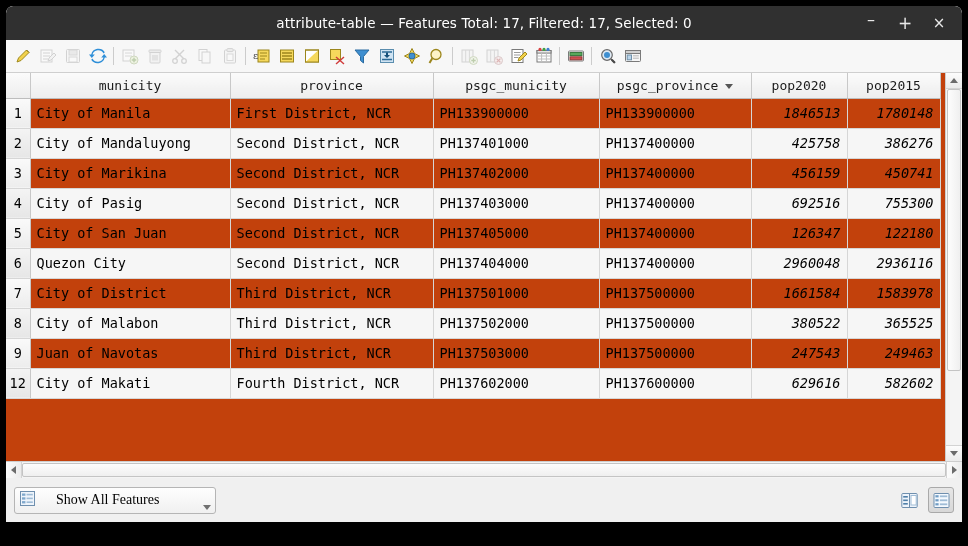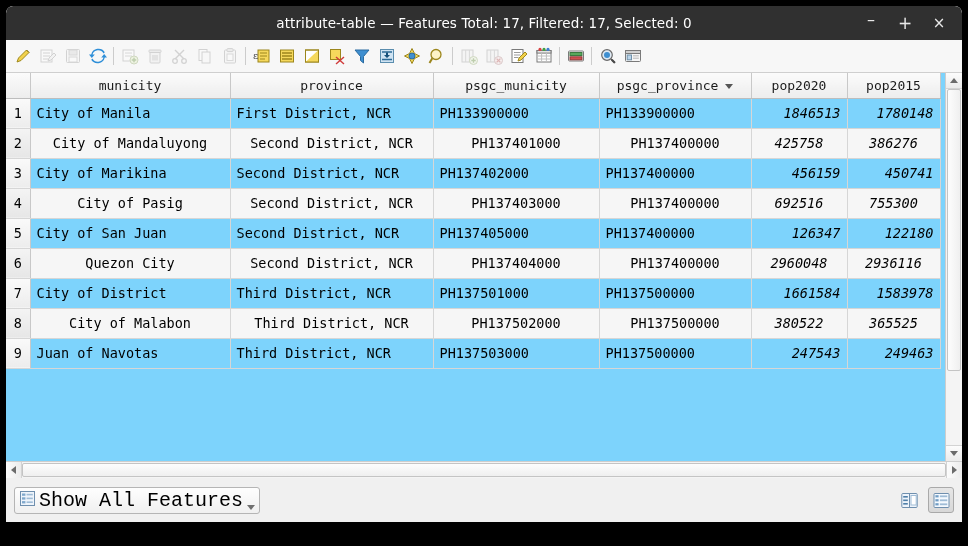--- a/index.html
+++ b/index.html
@@ -116,21 +116,21 @@
   }
   .table-scrollrow {
     flex: 1 1 auto;
     display: flex;
     min-height: 0;
   }
   .table-wrap {
     flex: 1 1 auto;
     overflow: hidden;
     position: relative;
-    background: #7dd3fc;
+    background: #c2410c;
   }
   table.attr {
     border-collapse: collapse;
     table-layout: fixed;
     width: 934px;
     font-family: "DejaVu Sans Mono", monospace;
     font-size: 13px;
   }
   table.attr th {
     height: 25px;
@@ -174,21 +174,21 @@
   }
   table.attr td.idx {
     background: linear-gradient(to bottom, #fafafa 0%, #ececec 100%);
     text-align: center;
     padding: 0 1px;
     font-size: 13.5px;
     color: #000000;
     border-right: 1px solid #c8c8c8;
     cursor: pointer;
   }
-  tr.alt td { background: #f6f6f6; text-align: center; }
+  tr.alt td { background: #f6f6f6; }
   tr.alt td.idx { background: linear-gradient(to bottom, #f4f4f4 0%, #e6e6e6 100%); }
   td.num { text-align: right; padding-right: 9px; font-style: italic; }
 
   
   col.c-idx  { width: 24px; }
   col.c-mun  { width: 200px; }
   col.c-prov { width: 203px; }
   col.c-pm   { width: 166px; }
   col.c-pp   { width: 152px; }
   col.c-p20  { width: 96px; }
@@ -286,24 +286,25 @@
     border: 1px solid #b5b5b5;
     border-radius: 3px;
     display: flex;
     align-items: center;
     padding: 0 4px 0 5px;
     gap: 4px;
     cursor: pointer;
     box-sizing: border-box;
   }
   .combo-label {
-    font-family: Liberation Mono, monospace;
-    font-size: 20px;
+    font-family: Liberation Serif, serif;
+    font-size: 14px;
     color: #000000;
     white-space: nowrap;
+    margin-left: 17px;
   }
   .combo-arrow {
     margin-left: auto;
     align-self: flex-end;
     margin-bottom: 3px;
     width: 0;height: 0;
     border-left: 4px solid transparent;
     border-right: 4px solid transparent;
     border-top: 5px solid #707070;
   }
@@ -666,20 +667,29 @@
               </tr>
               <tr>
                 <td class="idx">9</td>
                 <td>Juan of Navotas</td>
                 <td>Third District, NCR</td>
                 <td>PH137503000</td>
                 <td>PH137500000</td>
                 <td class="num">247543</td>
                 <td class="num">249463</td>
               </tr>
+              <tr class="alt">
+                <td class="idx">12</td>
+                <td>City of Makati</td>
+                <td>Fourth District, NCR</td>
+                <td>PH137602000</td>
+                <td>PH137600000</td>
+                <td class="num">629616</td>
+                <td class="num">582602</td>
+              </tr>
             </tbody>
         </table>
       </div>
 
       <div class="vscroll">
         <div class="sb-arrow">
             <span class="tri-up"></span>
           </div>
         <div class="sb-track">
           <div class="sb-thumb-v"></div>

